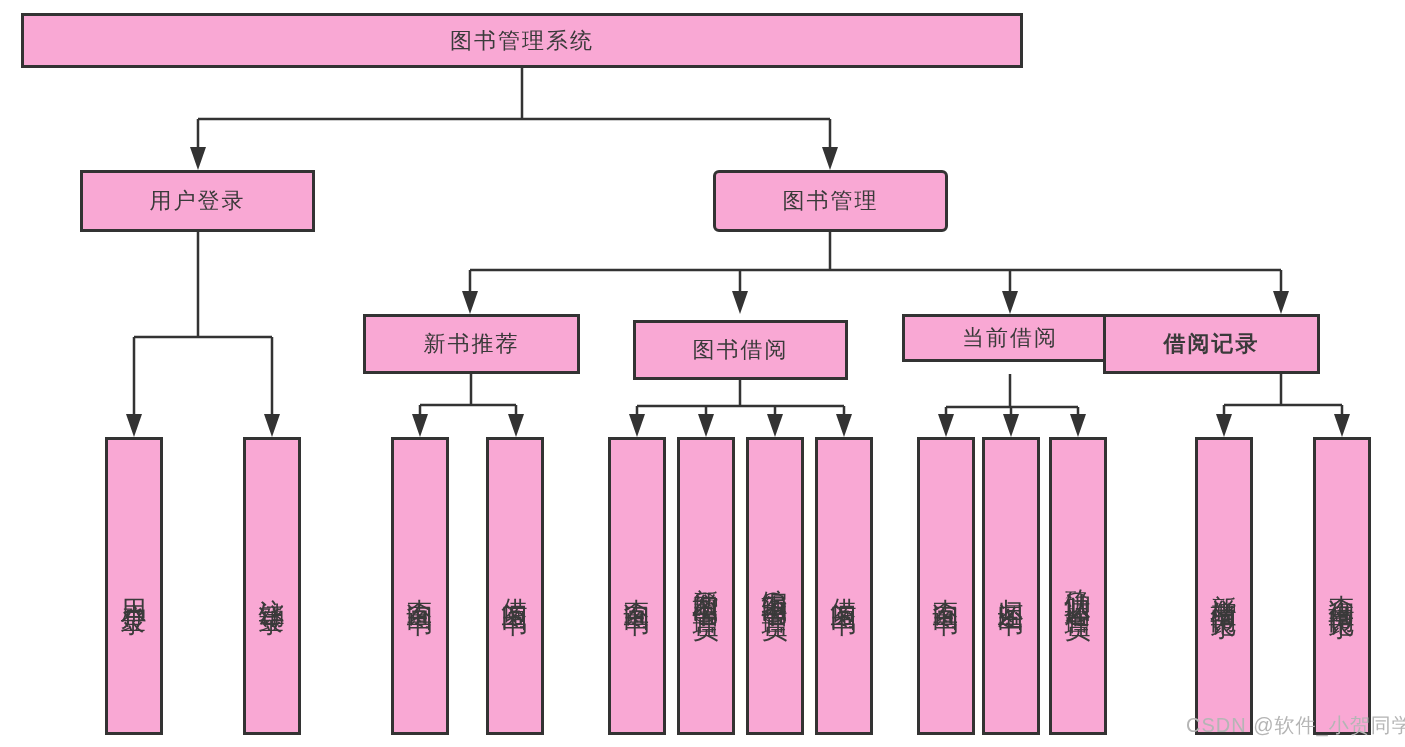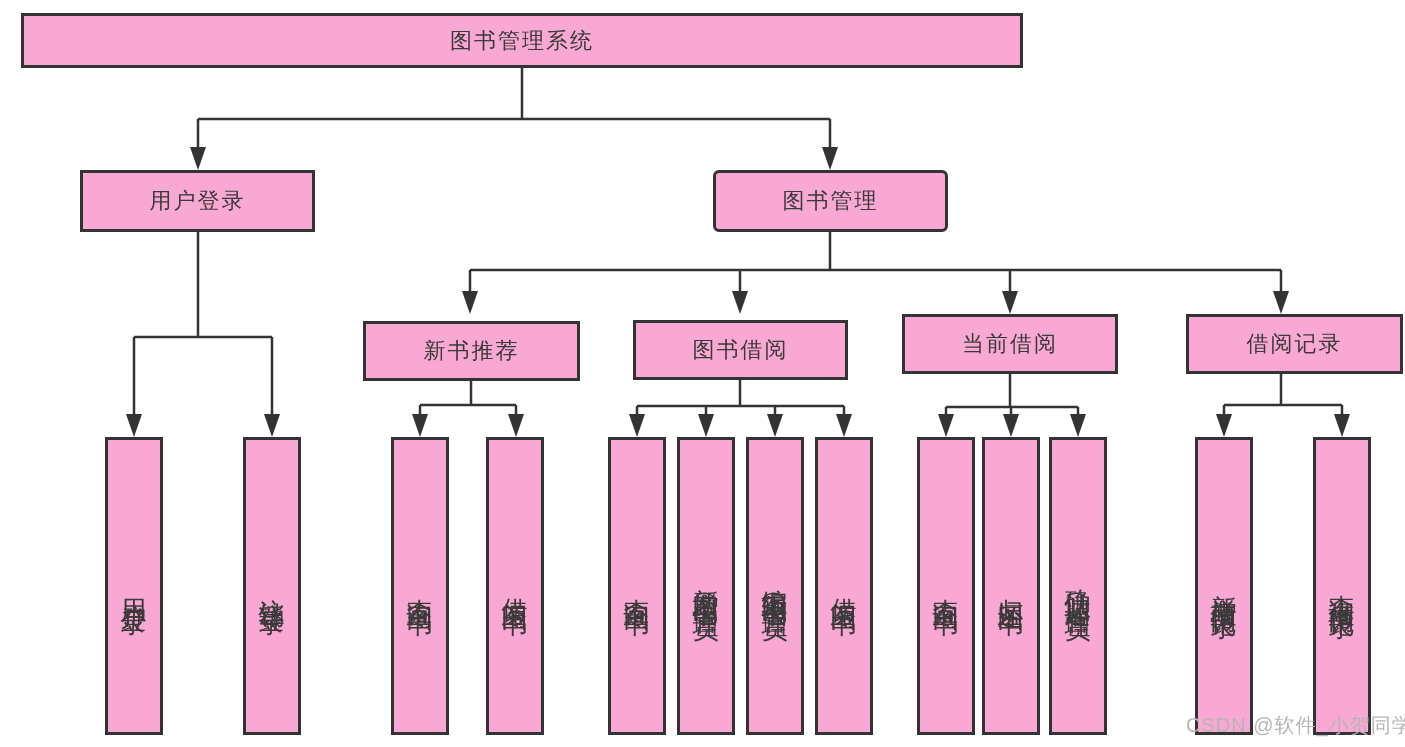--- a/index.html
+++ b/index.html
@@ -89,24 +89,24 @@
       <path d="M1224,437 L1216,414 L1232,414 Z"></path>
       <path d="M1342,437 L1334,414 L1350,414 Z"></path>
     </g>
   </svg>
 
   <div class="node node-h node-root" style="left:21px;top:13px;width:1002px;height:55px;">图书管理系统</div>
 
   <div class="node node-h" style="left:80px;top:170px;width:235px;height:62px;">用户登录</div>
   <div class="node node-h" style="left:713px;top:170px;width:235px;height:62px;border-radius:6px;">图书管理</div>
 
-  <div class="node node-h" style="left:363px;top:314px;width:217px;height:60px;margin-top:7px;">新书推荐</div>
+  <div class="node node-h" style="left:363px;top:314px;width:217px;height:60px;">新书推荐</div>
   <div class="node node-h" style="left:633px;top:320px;width:215px;height:60px;">图书借阅</div>
-  <div class="node node-h" style="left:902px;top:314px;width:216px;height:60px;font-family:Liberation Mono, monospace;">当前借阅</div>
-  <div class="node node-h" style="left:1186px;top:314px;width:217px;height:60px;">借阅记录</div>
+  <div class="node node-h" style="left:902px;top:314px;width:216px;height:48px;font-family:Liberation Mono, monospace;">当前借阅</div>
+  <div class="node node-h" style="left:1103px;top:314px;width:217px;height:60px;font-weight:bold;">借阅记录</div>
 
   <div class="node node-v" style="left:105px;top:437px;width:58px;height:298px;">用户登录</div>
   <div class="node node-v" style="left:243px;top:437px;width:58px;height:298px;">注销登录</div>
 
   <div class="node node-v" style="left:391px;top:437px;width:58px;height:298px;">查询图书</div>
   <div class="node node-v" style="left:486px;top:437px;width:58px;height:298px;">借阅图书</div>
 
   <div class="node node-v" style="left:608px;top:437px;width:58px;height:298px;">查询图书</div>
   <div class="node node-v" style="left:677px;top:437px;width:58px;height:298px;">新增图书（管理员）</div>
   <div class="node node-v" style="left:746px;top:437px;width:58px;height:298px;">编辑图书（管理员）</div>

